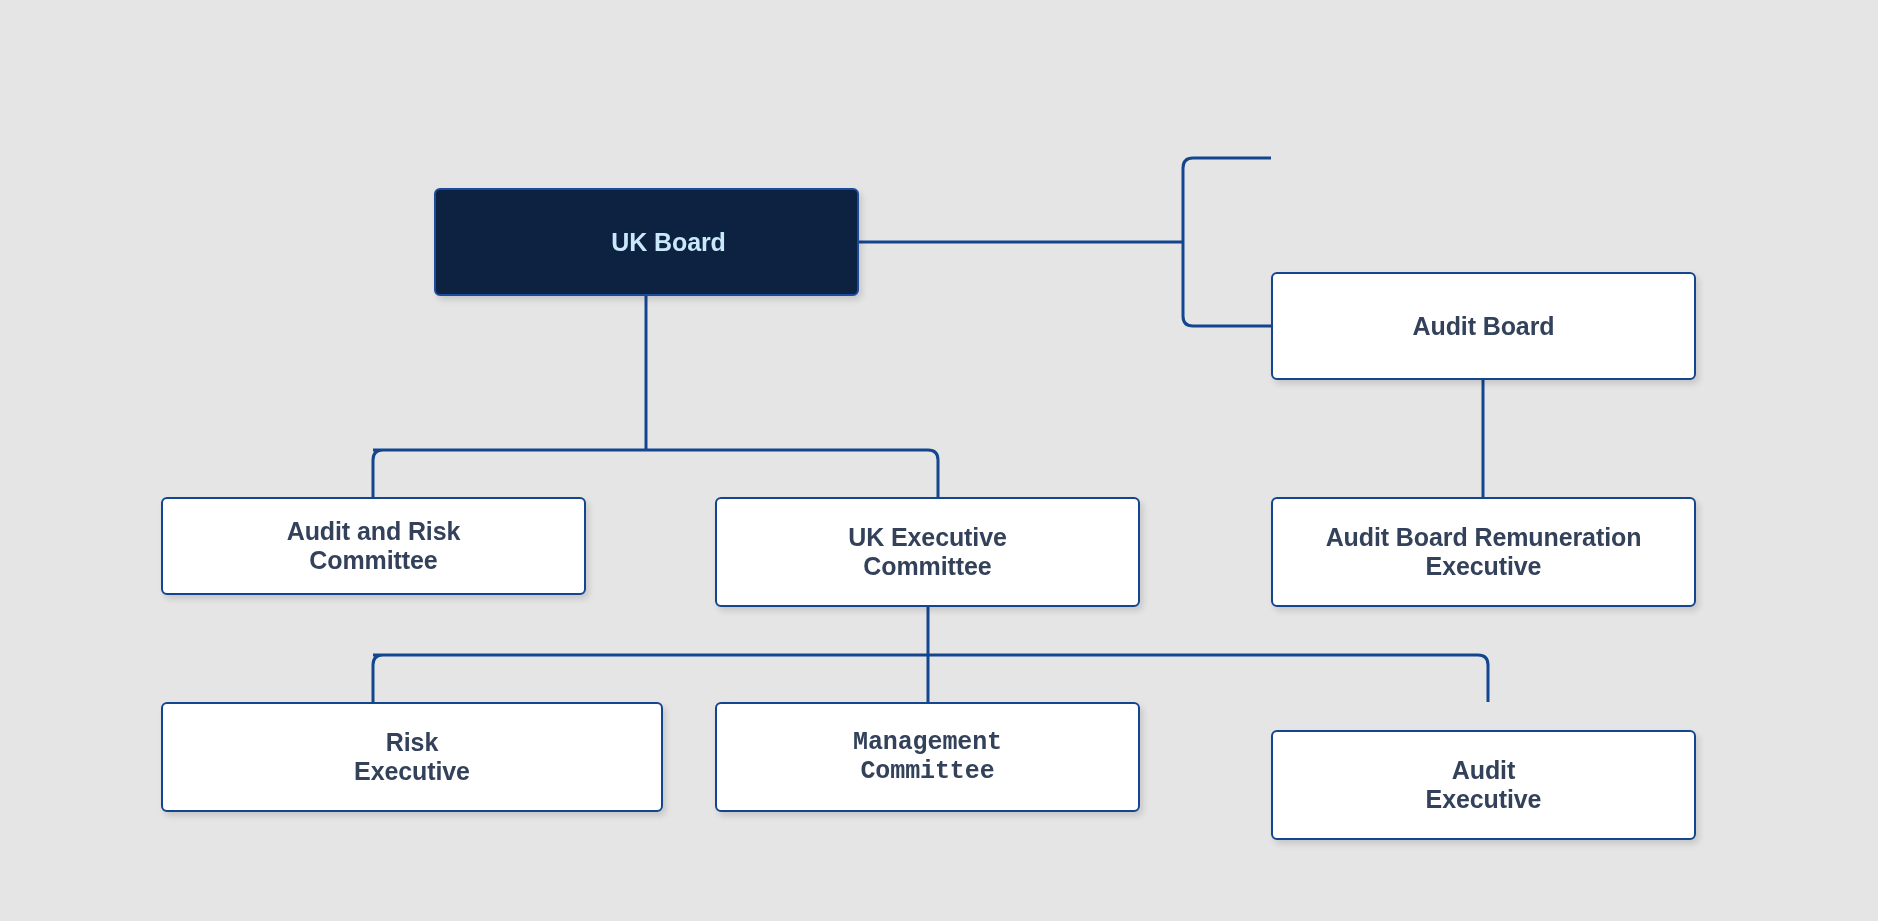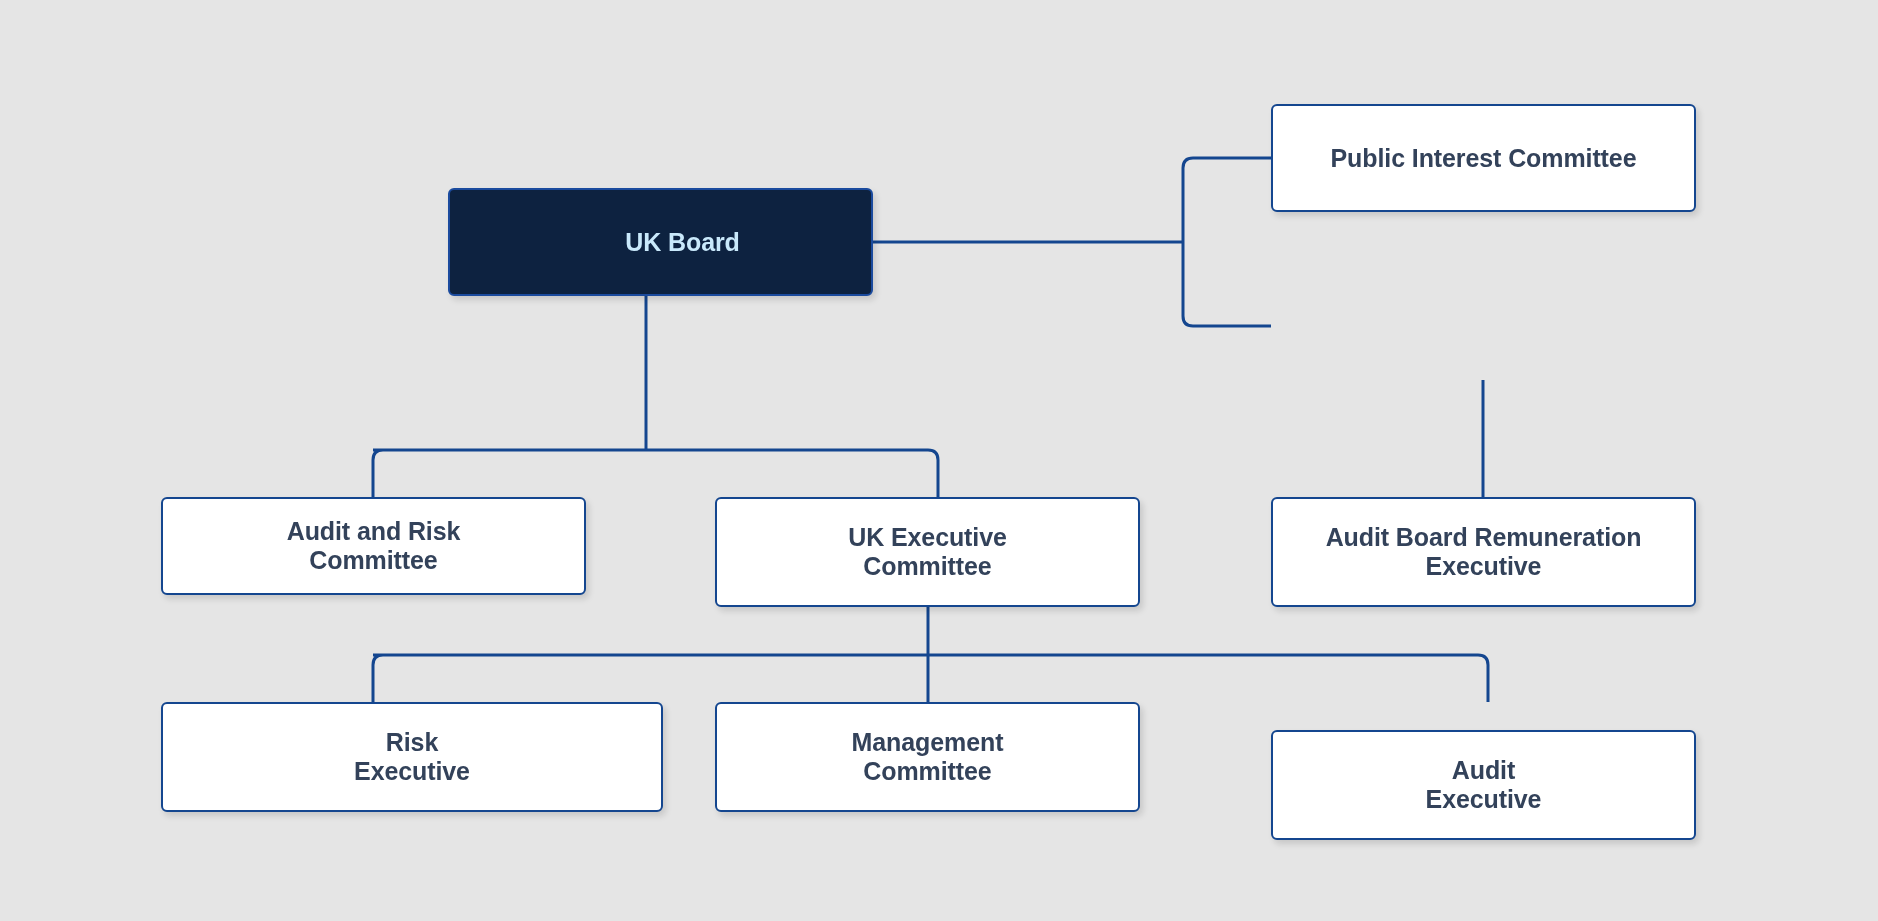--- a/index.html
+++ b/index.html
@@ -64,28 +64,28 @@
       <path d="M 859 242 L 1183 242"></path>
       <path d="M 1271 158 L 1193 158 Q 1183 158 1183 168 L 1183 316 Q 1183 326 1193 326 L 1271 326"></path>
       <path d="M 646 296 L 646 450"></path>
       <path d="M 383 450 Q 373 450 373 460 L 373 497 M 373 450 L 928 450 Q 938 450 938 460 L 938 497"></path>
       <path d="M 1483 380 L 1483 497"></path>
       <path d="M 928 607 L 928 655"></path>
       <path d="M 383 655 Q 373 655 373 665 L 373 702 M 373 655 L 1478 655 Q 1488 655 1488 665 L 1488 702 M 928 655 L 928 702"></path>
     </g>
   </svg>
 
-  <div class="node root" style="left:448px; top:188px; width:425px; height:108px;padding-left:44px;">
+  <div class="node root" style="left:434px; top:188px; width:425px; height:108px;padding-left:44px;">
     <span class="label">UK Board</span>
   </div>
 
-  <div class="node" style="left:1271px; top:104px; width:425px; height:108px;">
-    <span class="label">Public Interest Committee</span>
+
+  <div class="node" style="left:1271px; top:272px; width:425px; height:108px;">
+    <span class="label">Audit Board</span>
   </div>
-
 
   <div class="node" style="left:161px; top:497px; width:425px; height:98px;">
     <span class="label">Audit and Risk
 Committee</span>
   </div>
 
   <div class="node" style="left:715px; top:497px; width:425px; height:110px;">
     <span class="label">UK Executive
 Committee</span>
   </div>
@@ -93,21 +93,21 @@
   <div class="node" style="left:1271px; top:497px; width:425px; height:110px;">
     <span class="label">Audit Board Remuneration
 Executive</span>
   </div>
 
   <div class="node" style="left:161px; top:702px; width:502px; height:110px;">
     <span class="label">Risk
 Executive</span>
   </div>
 
-  <div class="node" style="left:715px; top:702px; width:425px; height:110px;">
+  <div class="node" style="left:715px; top:702px; width:425px; height:110px;font-family:Liberation Mono, monospace;">
     <span class="label">Management
 Committee</span>
   </div>
 
   <div class="node" style="left:1271px; top:730px; width:425px; height:110px;">
     <span class="label">Audit
 Executive</span>
   </div>
 
 </div>

